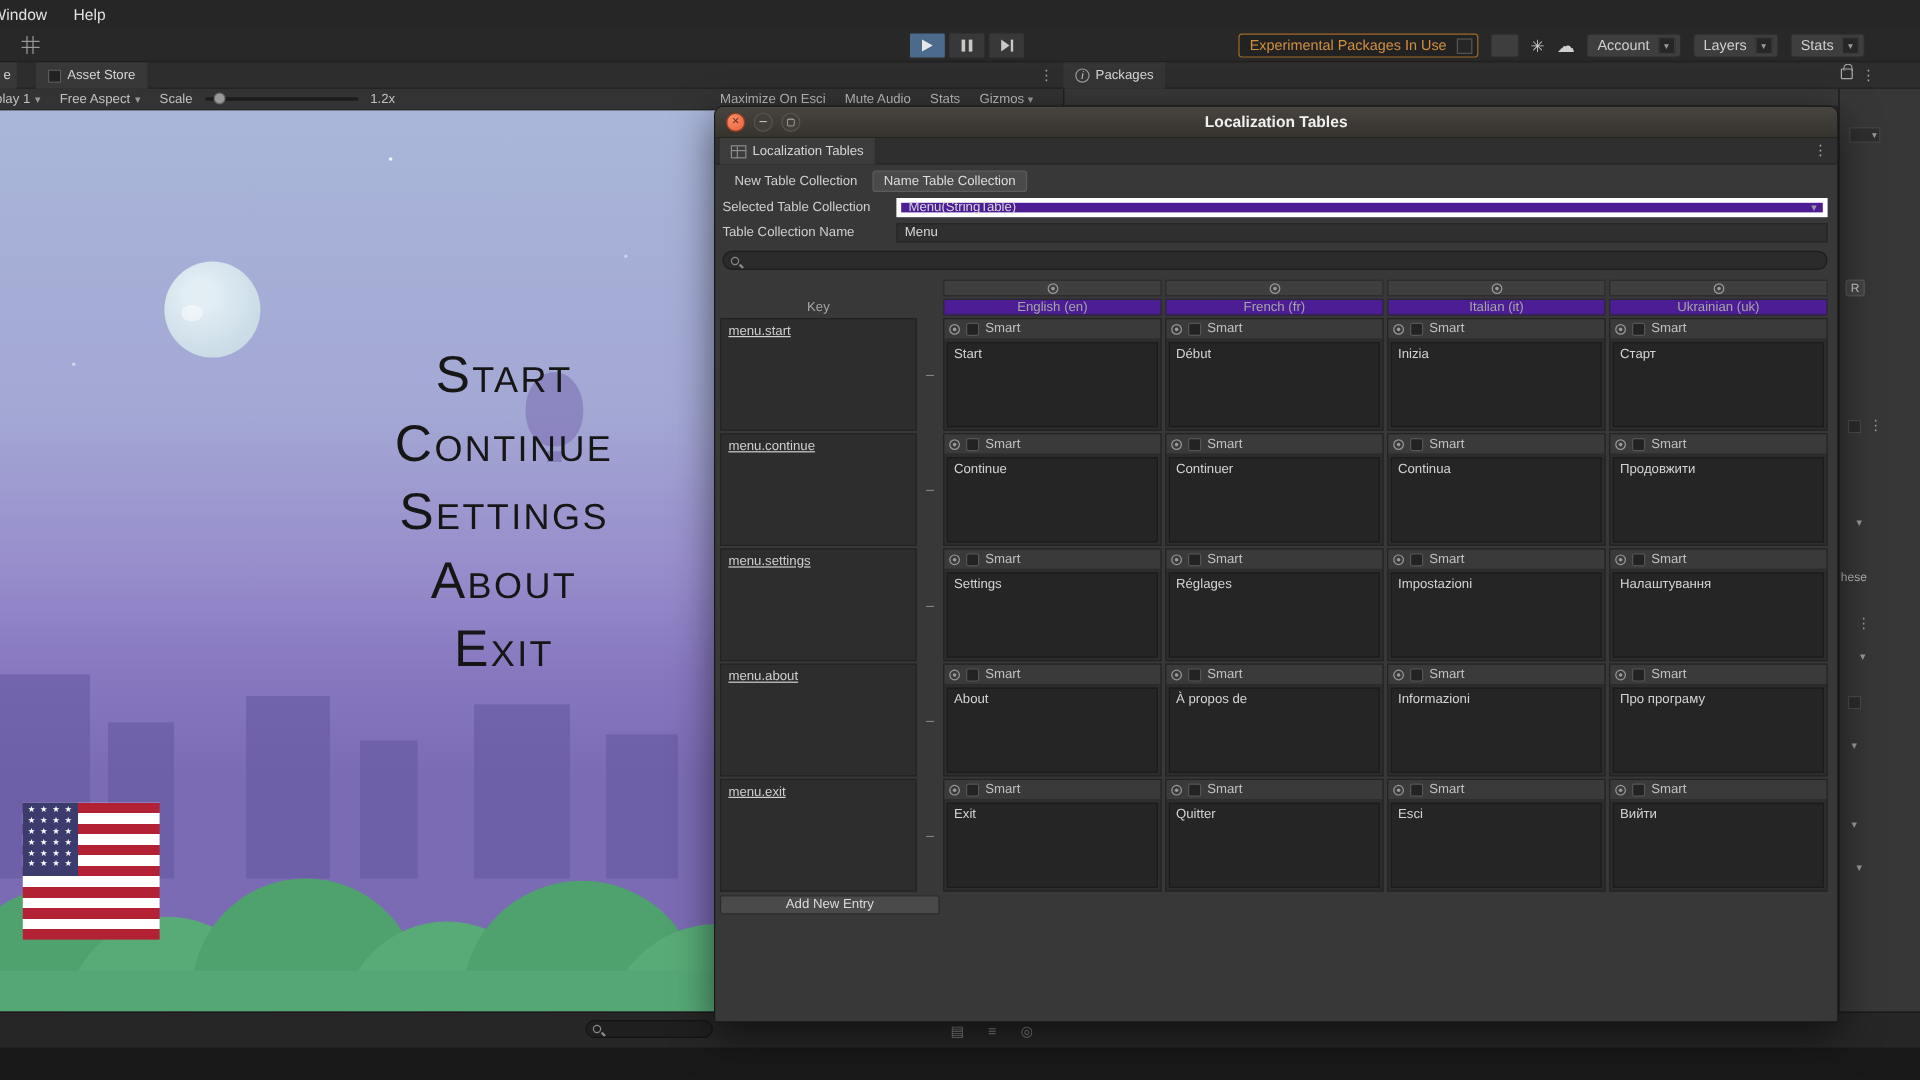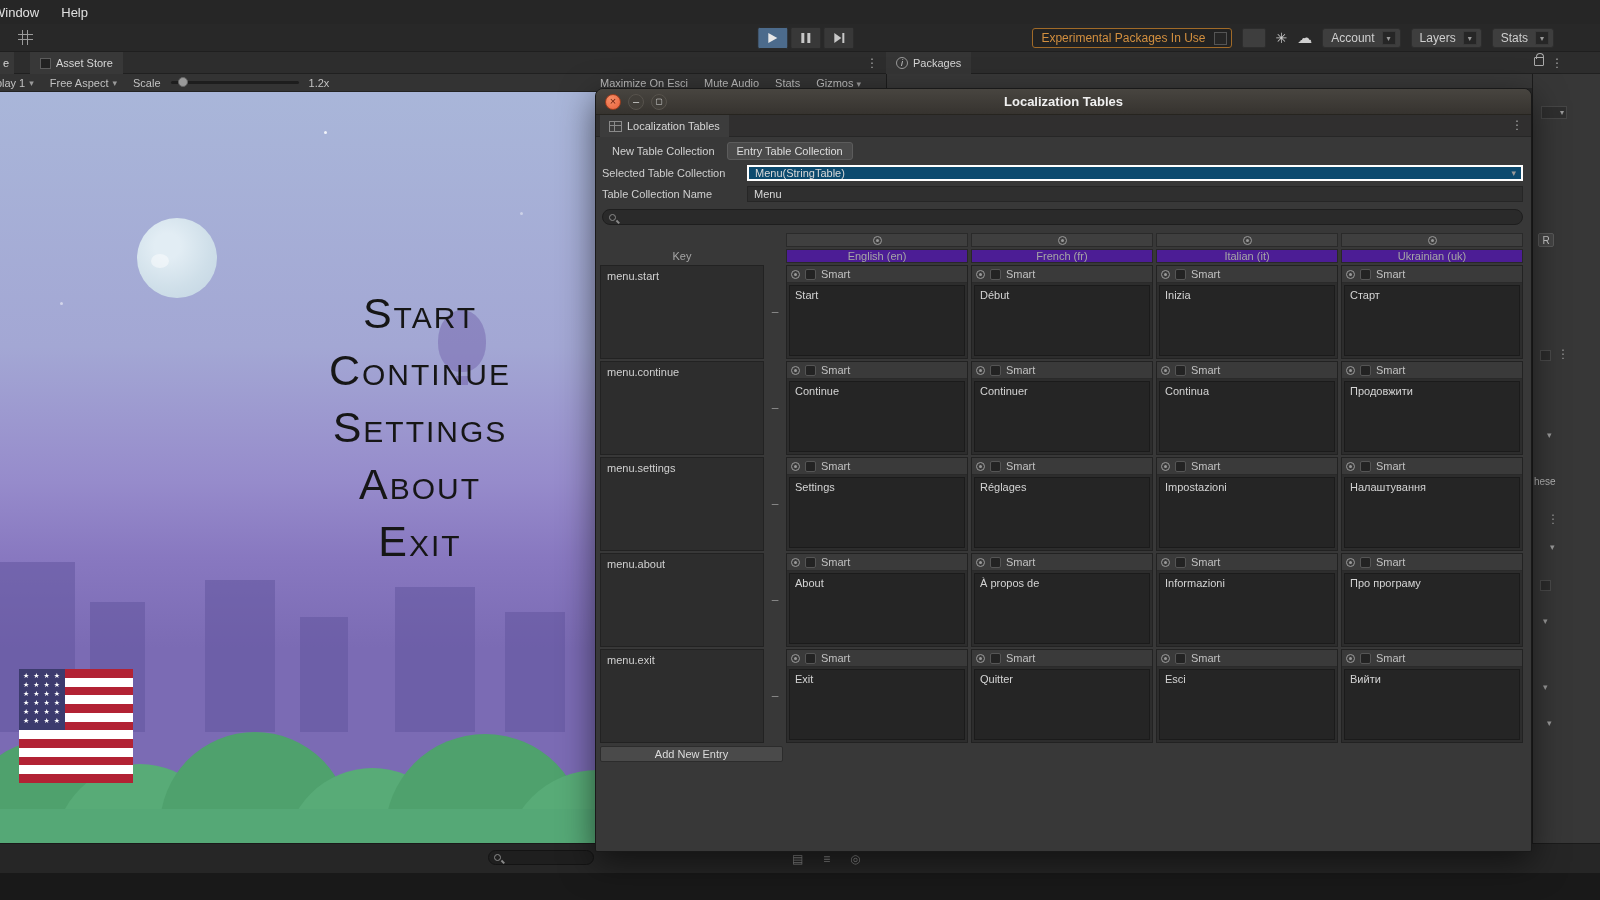--- a/index.html
+++ b/index.html
@@ -143,39 +143,39 @@
   .table-icon { width:13px; height:11px; border:1px solid #8a8a8a; background:
       linear-gradient(#8a8a8a,#8a8a8a) 0 3px/13px 1px no-repeat,
       linear-gradient(#8a8a8a,#8a8a8a) 4px 0/1px 11px no-repeat; }
   #loc-tab-kebab { position:absolute; right:8px; top:3px; }
   #loc-toolbar { display:flex; align-items:center; gap:12px; margin:5px 8px 4px 6px;padding-left:10px; }
   .flat-btn { font-size:11px; color:#d0d0d0; }
   .raised-btn { font-size:11px; color:#dddddd; background:#4a4a4a; border:1px solid #5c5c5c; border-radius:3px;
     padding:2px 9px; }
   .frow { display:flex; align-items:center; height:18px; margin:3px 8px 3px 6px; font-size:11px; color:#cfcfcf; }
   .frow .lbl { width:145px; flex:none; }
-  .dropdown { flex:1; height:16px; background:#0c4a6e; border:2px solid #ffffff; color:#d8d8d8;
+  .dropdown { flex:1; height:16px; background:#4c1d95; border:4px solid #ffffff; color:#d8d8d8;
     display:flex; align-items:center; padding:0 6px; position:relative; }
   .dropdown .caret { position:absolute; right:5px; }
   .tfield { flex:1; height:16px; background:#2f2f2f; border:1px solid #262626; color:#d8d8d8; font-size:11px;
     font-family:"Liberation Sans",sans-serif; padding:0 6px; }
   .loc-search { display:flex; align-items:center; height:16px; margin:6px 8px 0 6px; background:#2a2a2a;
     border:1px solid #1e1e1e; border-radius:8px; padding-left:6px; }
 
   
   #loc-table { margin:8px 8px 0 4px; }
   .t-row { display:grid; grid-template-columns:164px 16px repeat(4, 1fr); gap:3px; margin-bottom:2px; }
   .gear-row { height:14px; }
   .gear-cell { background:#3f3f3f; border:1px solid #2a2a2a; display:flex; align-items:center; justify-content:center; }
   .head-row { height:14px; }
   .key-head, .col-head { background:#4c1d95; border:1px solid #282828; color:#a6a6a6; font-size:11px;
     display:flex; align-items:center; justify-content:center; }
   .key-head { border-color:transparent; background:transparent; }
   .data-row { height:94px; }
-  .key-cell { background:#2d2d2d; border:1px solid #222; color:#d0d0d0; font-size:11px; padding:4px 6px; }
+  .key-cell { background:#2d2d2d; border:1px solid #222; color:#d0d0d0; font-size:11px; padding:4px 6px;text-decoration:underline; }
   .handle-cell { display:flex; align-items:center; justify-content:center; color:#909090; font-size:12px; }
   .lcell { background:#2d2d2d; border:1px solid #222; display:flex; flex-direction:column; }
   .lcell-head { height:17px; background:#3a3a3a; border-bottom:1px solid #2a2a2a; display:flex; align-items:center;
     gap:5px; padding:0 4px; flex:none; }
   .smart-label { font-size:11px; color:#c0c0c0; }
   .smart-checkbox { appearance:none; -webkit-appearance:none; width:11px; height:11px; background:#232323;
     border:1px solid #555; border-radius:2px; margin:0; }
   .lcell-text { flex:1; background:#252525; border:1px solid #1b1b1b; margin:2px; padding:3px 5px;
     color:#d4d4d4; font-size:11px; }
   .loc-icon { width:9px; height:9px; border:1px solid #9a9a9a; border-radius:50%; position:relative; flex:none; }
@@ -352,21 +352,21 @@
     </div>
     <div id="loc-tabrow">
       <div id="loc-tab">
         <span class="table-icon"></span>
         <span>Localization Tables</span>
       </div>
       <span id="loc-tab-kebab" class="kebab">⋮</span>
     </div>
     <div id="loc-toolbar">
       <span class="flat-btn">New Table Collection</span>
-      <span class="raised-btn">Entry Table Collection</span>
+      <span class="raised-btn">Name Table Collection</span>
     </div>
     <div class="frow">
       <span class="lbl">Selected Table Collection</span>
       <div class="dropdown">
         <span>Menu(StringTable)</span>
         <span class="caret">▾</span>
       </div>
     </div>
     <div class="frow">
       <span class="lbl">Table Collection Name</span>

